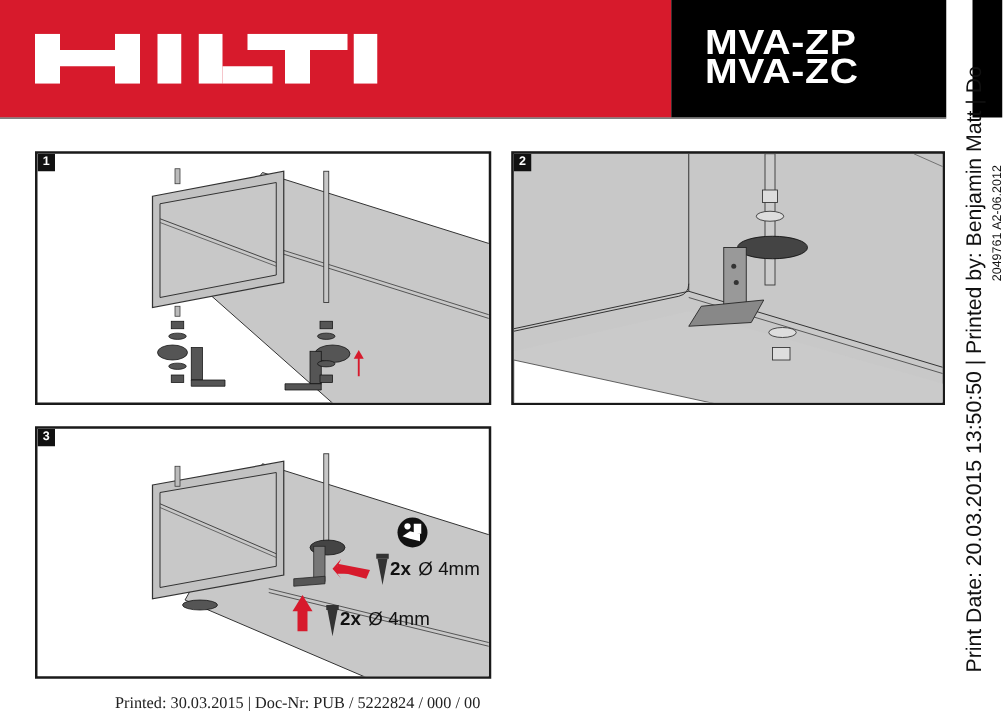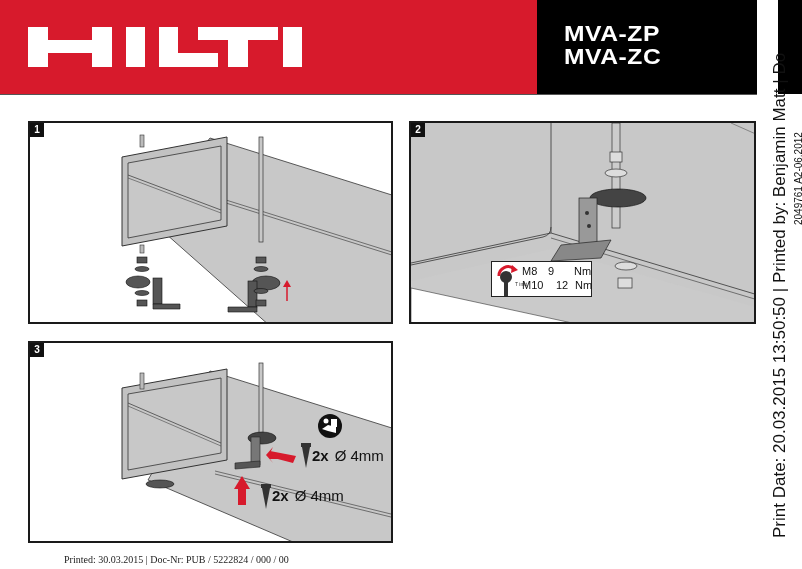--- a/index.html
+++ b/index.html
@@ -6,21 +6,21 @@
   html, body { width: 802px; height: 569px; overflow: hidden; background: #ffffff; }
   body { position: relative; font-family: "Liberation Sans", sans-serif; }
 
   .header-red { position: absolute; left: 0; top: 0; width: 537px; height: 94px; background: #d71a2c; }
   .header-black { position: absolute; left: 537px; top: 0; width: 220px; height: 94px; background: #000000; }
   .header-black-right { position: absolute; left: 778px; top: 0; width: 24px; height: 94px; background: #000000; }
   .header-rule { position: absolute; left: 0; top: 94px; width: 757px; height: 1px; background: #555; }
 
   .logo { position: absolute; left: 28px; top: 27px; width: 274px; height: 40px; }
   .product-title { position: absolute; left: 564px; top: 22px; color: #fff; font-weight: bold;
-    font-size: 22px; line-height: 23px; letter-spacing: 0.5px; font-family: "Liberation Sans", sans-serif; }
+    font-size: 28px; line-height: 23px; letter-spacing: 0.5px; font-family: "Liberation Sans", sans-serif; }
   .product-title div { transform: scaleX(1.12); transform-origin: left; }
 
   .vert-strip { position: absolute; left: 757px; top: 0; width: 21px; height: 569px; }
   .vert-main { position: absolute; left: 770px; top: 538px; transform: rotate(-90deg); transform-origin: left top;
     white-space: nowrap; font-size: 17px; color: #111; font-family: "Liberation Sans", sans-serif; }
   .vert-sub { position: absolute; left: 793px; top: 225px; transform: rotate(-90deg); transform-origin: left top;
     white-space: nowrap; font-size: 10px; color: #111; font-family: "Liberation Sans", sans-serif; }
 
   .panel { position: absolute; border: 2px solid #1a1a1a; background: #fff; overflow: hidden; }
   .panel-num { position: absolute; left: 0; top: 0; width: 14px; height: 14px; background: #111; color: #fff;
@@ -29,21 +29,21 @@
 
   .torque-box { position: absolute; left: 80px; top: 138px; width: 101px; height: 36px; background: #fff;
     border: 1px solid #222; font-size: 11px; color: #111; }
   .torque-row { position: absolute; left: 30px; white-space: nowrap; }
   .torque-row span { display: inline-block; }
   .tinst { position: absolute; left: 23px; top: 19px; font-size: 5px; color: #333; }
 
   .screw-label { position: absolute; font-size: 15px; color: #111; white-space: nowrap; }
   .screw-label b { font-weight: bold; margin-right: 6px; }
 
-  .footer { position: absolute; left: 64px; top: 554px; font-family: "Liberation Serif", serif; font-size: 10px; color: #222; }
+  .footer { position: absolute; left: 92px; top: 554px; font-family: "Liberation Serif", serif; font-size: 13px; color: #222; }
 </style>
 </head>
 <body>
 
 <div class="header-red"></div>
 <div class="header-black"></div>
 <div class="header-black-right"></div>
 <div class="header-rule"></div>
 
 <svg class="logo" viewBox="0 0 274 40" aria-label="HILTI">
@@ -138,35 +138,20 @@
 
     <ellipse cx="207" cy="75" rx="28" ry="9" fill="#444" stroke="#111" stroke-width="0.7"></ellipse>
     <rect x="168" y="75" width="18" height="52" fill="#999" stroke="#222" stroke-width="0.7"></rect>
     <polygon points="150,122 200,117 190,135 140,138" fill="#888" stroke="#222" stroke-width="0.7"></polygon>
     <circle cx="176" cy="90" r="2" fill="#333"></circle>
     <circle cx="178" cy="103" r="2" fill="#333"></circle>
 
     <ellipse cx="215" cy="143" rx="11" ry="4" fill="#ddd" stroke="#333" stroke-width="0.7"></ellipse>
     <rect x="207" y="155" width="14" height="10" fill="#ddd" stroke="#333" stroke-width="0.7"></rect>
   </svg>
-  <div class="torque-box">
-    <svg width="28" height="34" viewBox="0 0 28 34" style="position:absolute;left:1px;top:0;">
-      <path d="M6,14 A9,9 0 0 1 21,7" fill="none" stroke="#d71a2c" stroke-width="3"></path>
-      <polygon points="19,3 25,8 18,11" fill="#d71a2c"></polygon>
-      <circle cx="13" cy="15" r="6" fill="#333"></circle>
-      <rect x="11" y="20" width="4" height="14" fill="#333"></rect>
-    </svg>
-    <span class="tinst">T inst</span>
-    <div class="torque-row" style="top:3px;">
-      <span style="width:26px;">M8</span><span style="width:26px;">9</span><span>Nm</span>
-    </div>
-    <div class="torque-row" style="top:17px;">
-      <span style="width:34px;">M10</span><span style="width:16px;">12</span><span style="margin-left:3px;">Nm</span>
-    </div>
-  </div>
 </div>
 
 <div class="panel" style="left:28px; top:341px; width:365px; height:202px;">
   <div class="panel-num">3</div>
   <svg width="365" height="202" viewBox="0 0 365 202">
 
     <polygon points="180,28 365,86 365,202 270,202 118,137" fill="#c8c8c8" stroke="#333" stroke-width="0.8"></polygon>
     <line x1="185" y1="128" x2="365" y2="172" stroke="#555" stroke-width="0.8"></line>
     <line x1="185" y1="131" x2="365" y2="175" stroke="#555" stroke-width="0.8"></line>
 

